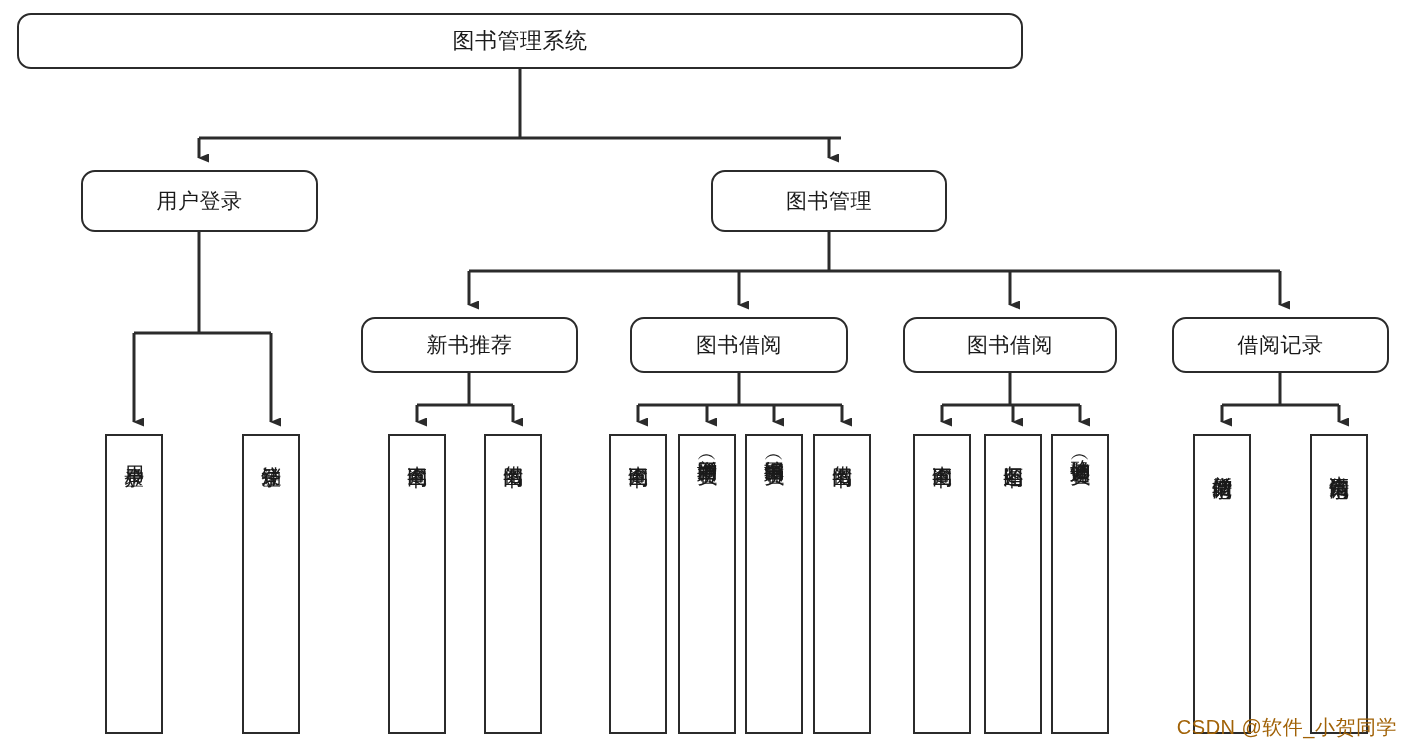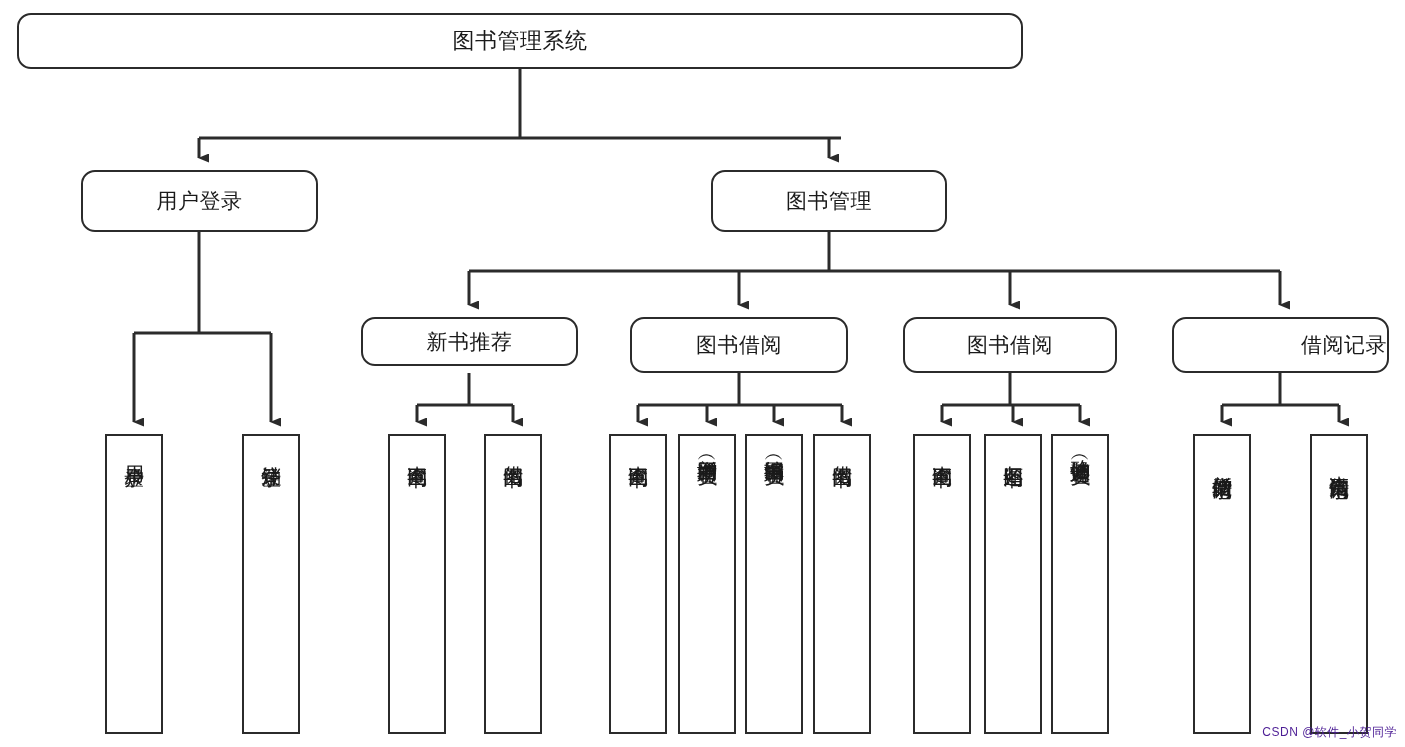--- a/index.html
+++ b/index.html
@@ -55,22 +55,22 @@
     font-size: 20px;
     line-height: 1.18;
     letter-spacing: 1px;
     white-space: nowrap;
     color: #1a1a1a;
   }
   .watermark {
     position: absolute;
     right: 8px;
     bottom: 6px;
-    font-size: 12px;
-    color: #4c1d95;
+    font-size: 20px;
+    color: #a16207;
     white-space: nowrap;
     letter-spacing: 0.5px;
   }
 </style>
 </head>
 <body>
 
 <div id="canvas">
 
   <svg id="wires" viewBox="0 0 1405 747" xmlns="http://www.w3.org/2000/svg">
@@ -129,33 +129,33 @@
   </div>
 
   <div class="node node-h" style="left:81px; top:170px; width:237px; height:62px;">
     <span>用户登录</span>
   </div>
 
   <div class="node node-h" style="left:711px; top:170px; width:236px; height:62px;">
     <span>图书管理</span>
   </div>
 
-  <div class="node node-h" style="left:361px; top:317px; width:217px; height:49px;text-align:right;">
+  <div class="node node-h" style="left:361px; top:317px; width:217px; height:56px;text-align:right;">
     <span>新书推荐</span>
   </div>
 
   <div class="node node-h" style="left:630px; top:317px; width:218px; height:56px;align-items:center;">
     <span>图书借阅</span>
   </div>
 
   <div class="node node-h" style="left:903px; top:317px; width:214px; height:56px;">
     <span>图书借阅</span>
   </div>
 
-  <div class="node node-h" style="left:1172px; top:317px; width:217px; height:56px;justify-content:flex-end;">
+  <div class="node node-h" style="left:1172px; top:317px; width:217px; height:56px;">
     <span>借阅记录</span>
   </div>
 
   <div class="node node-leaf" style="left:105px; top:434px; width:58px; height:300px;">
     <span class="vtext">用户登录</span>
   </div>
   <div class="node node-leaf" style="left:242px; top:434px; width:58px; height:300px;">
     <span class="vtext">注销登录</span>
   </div>
 

